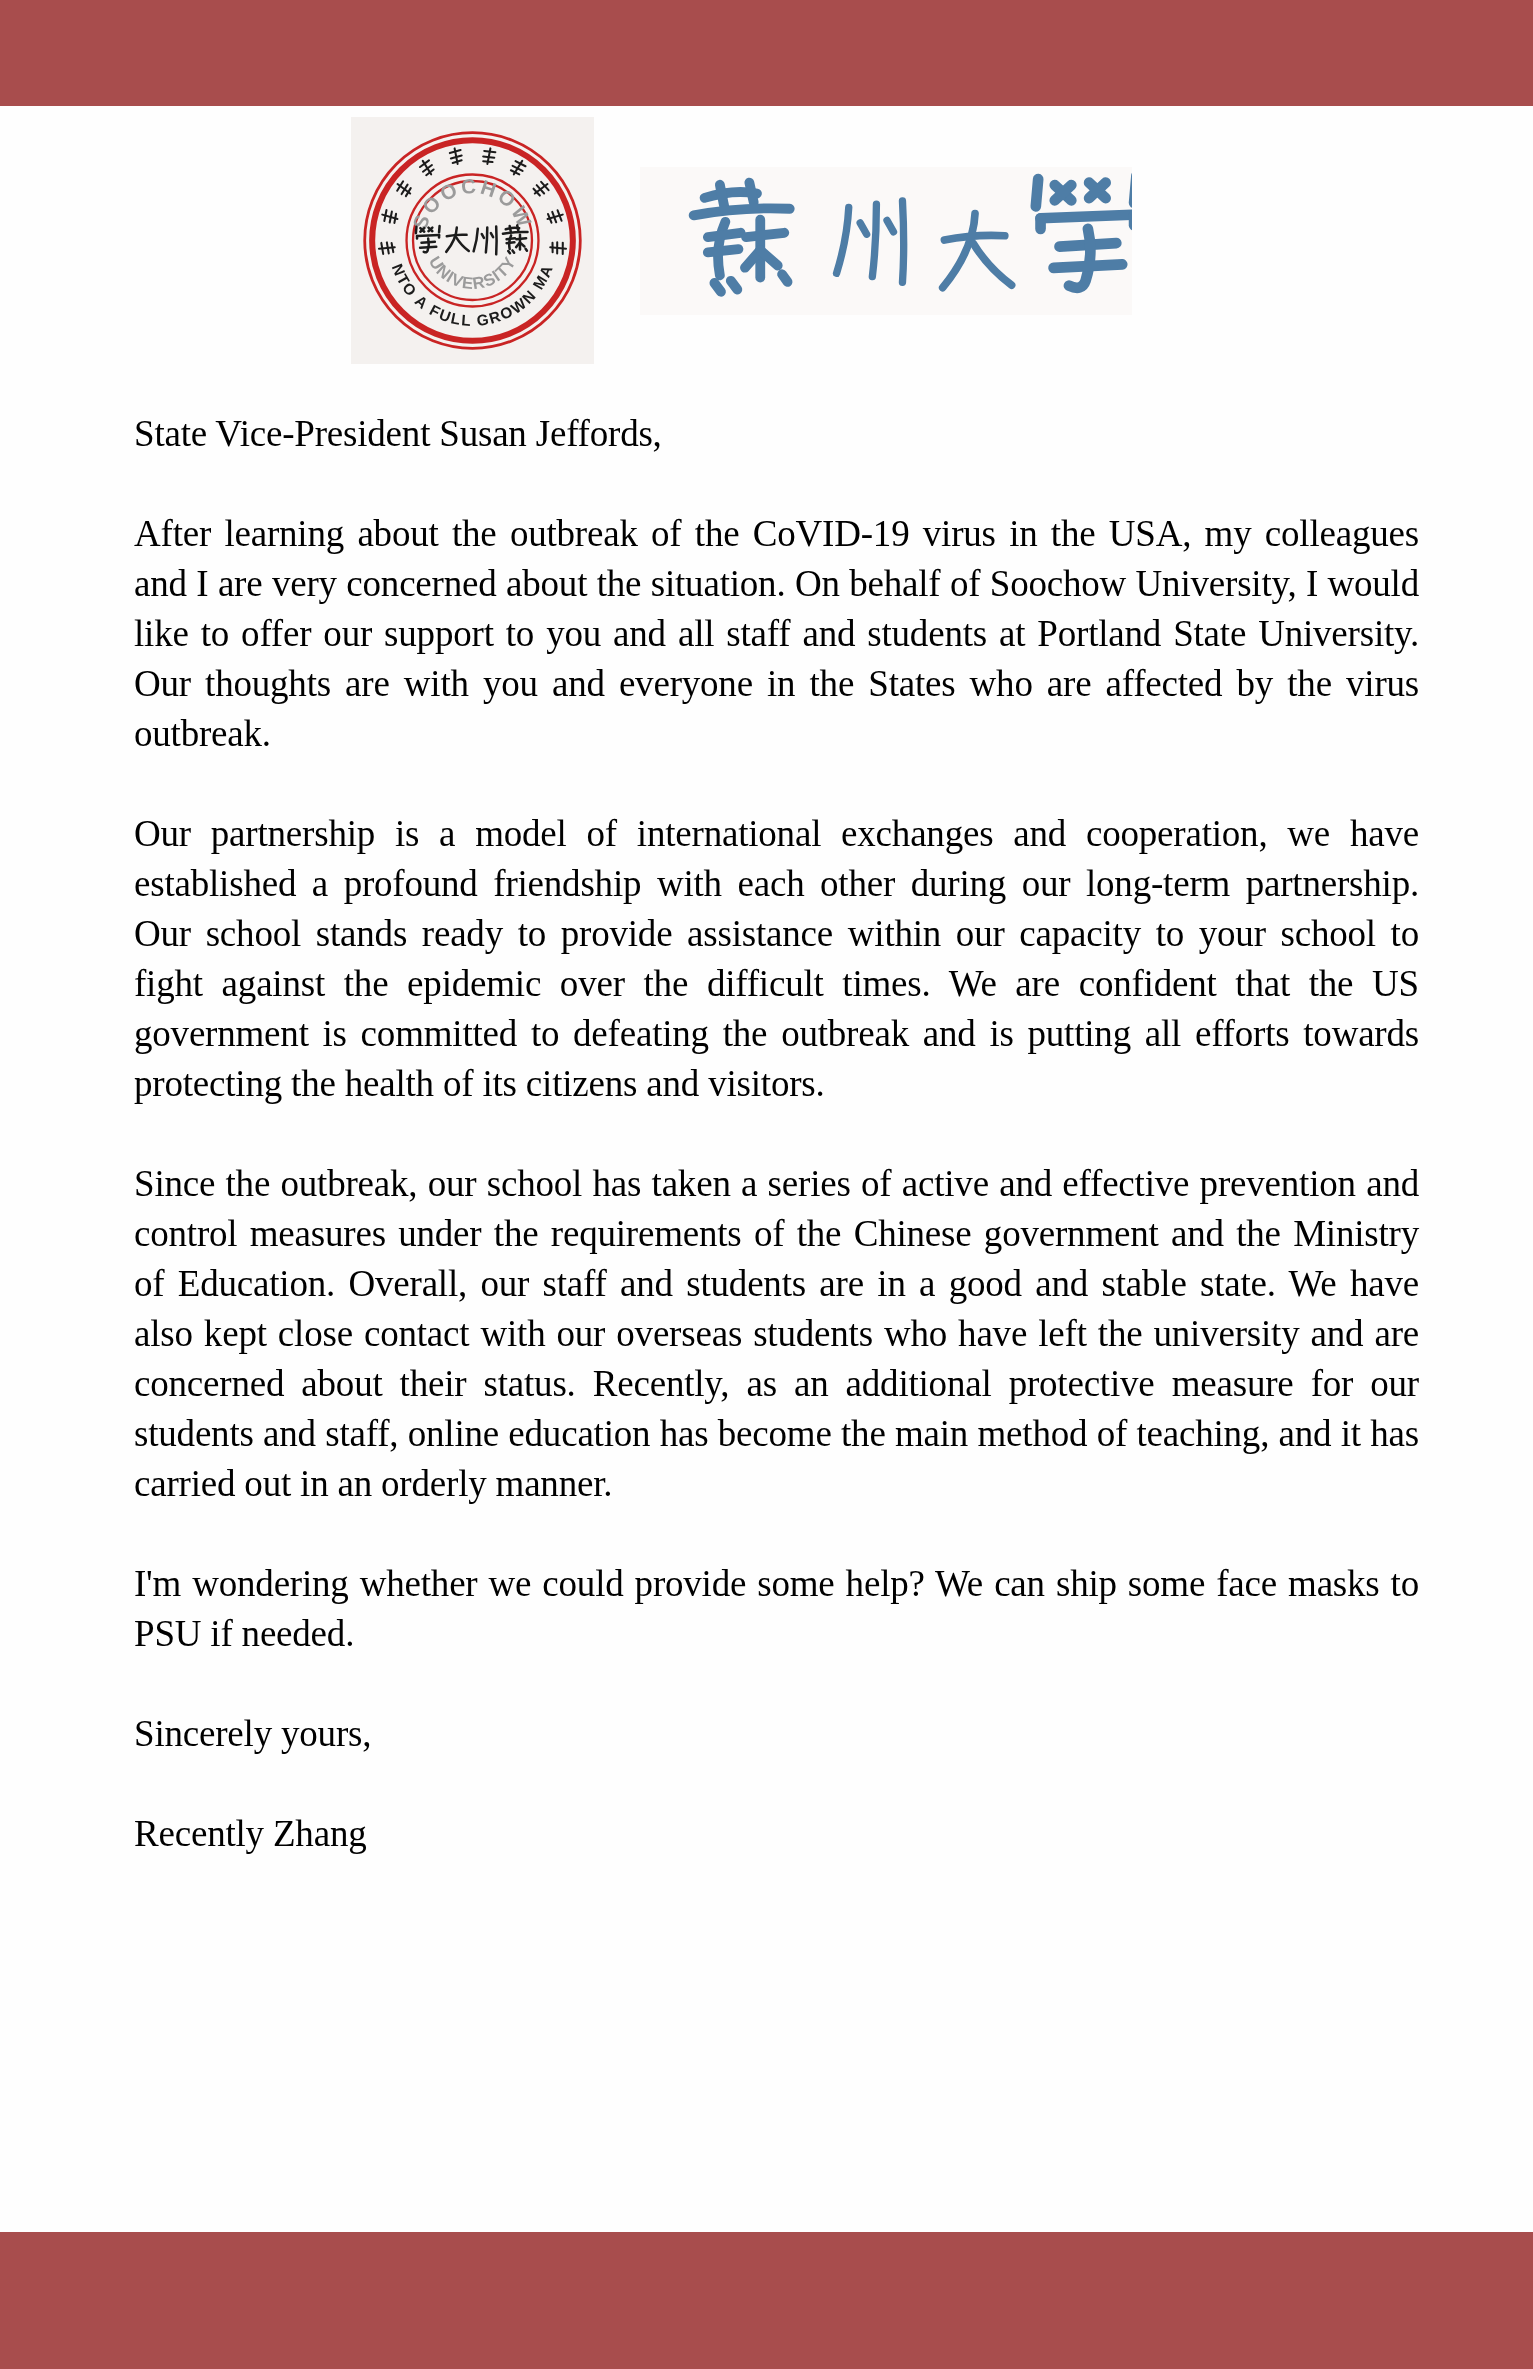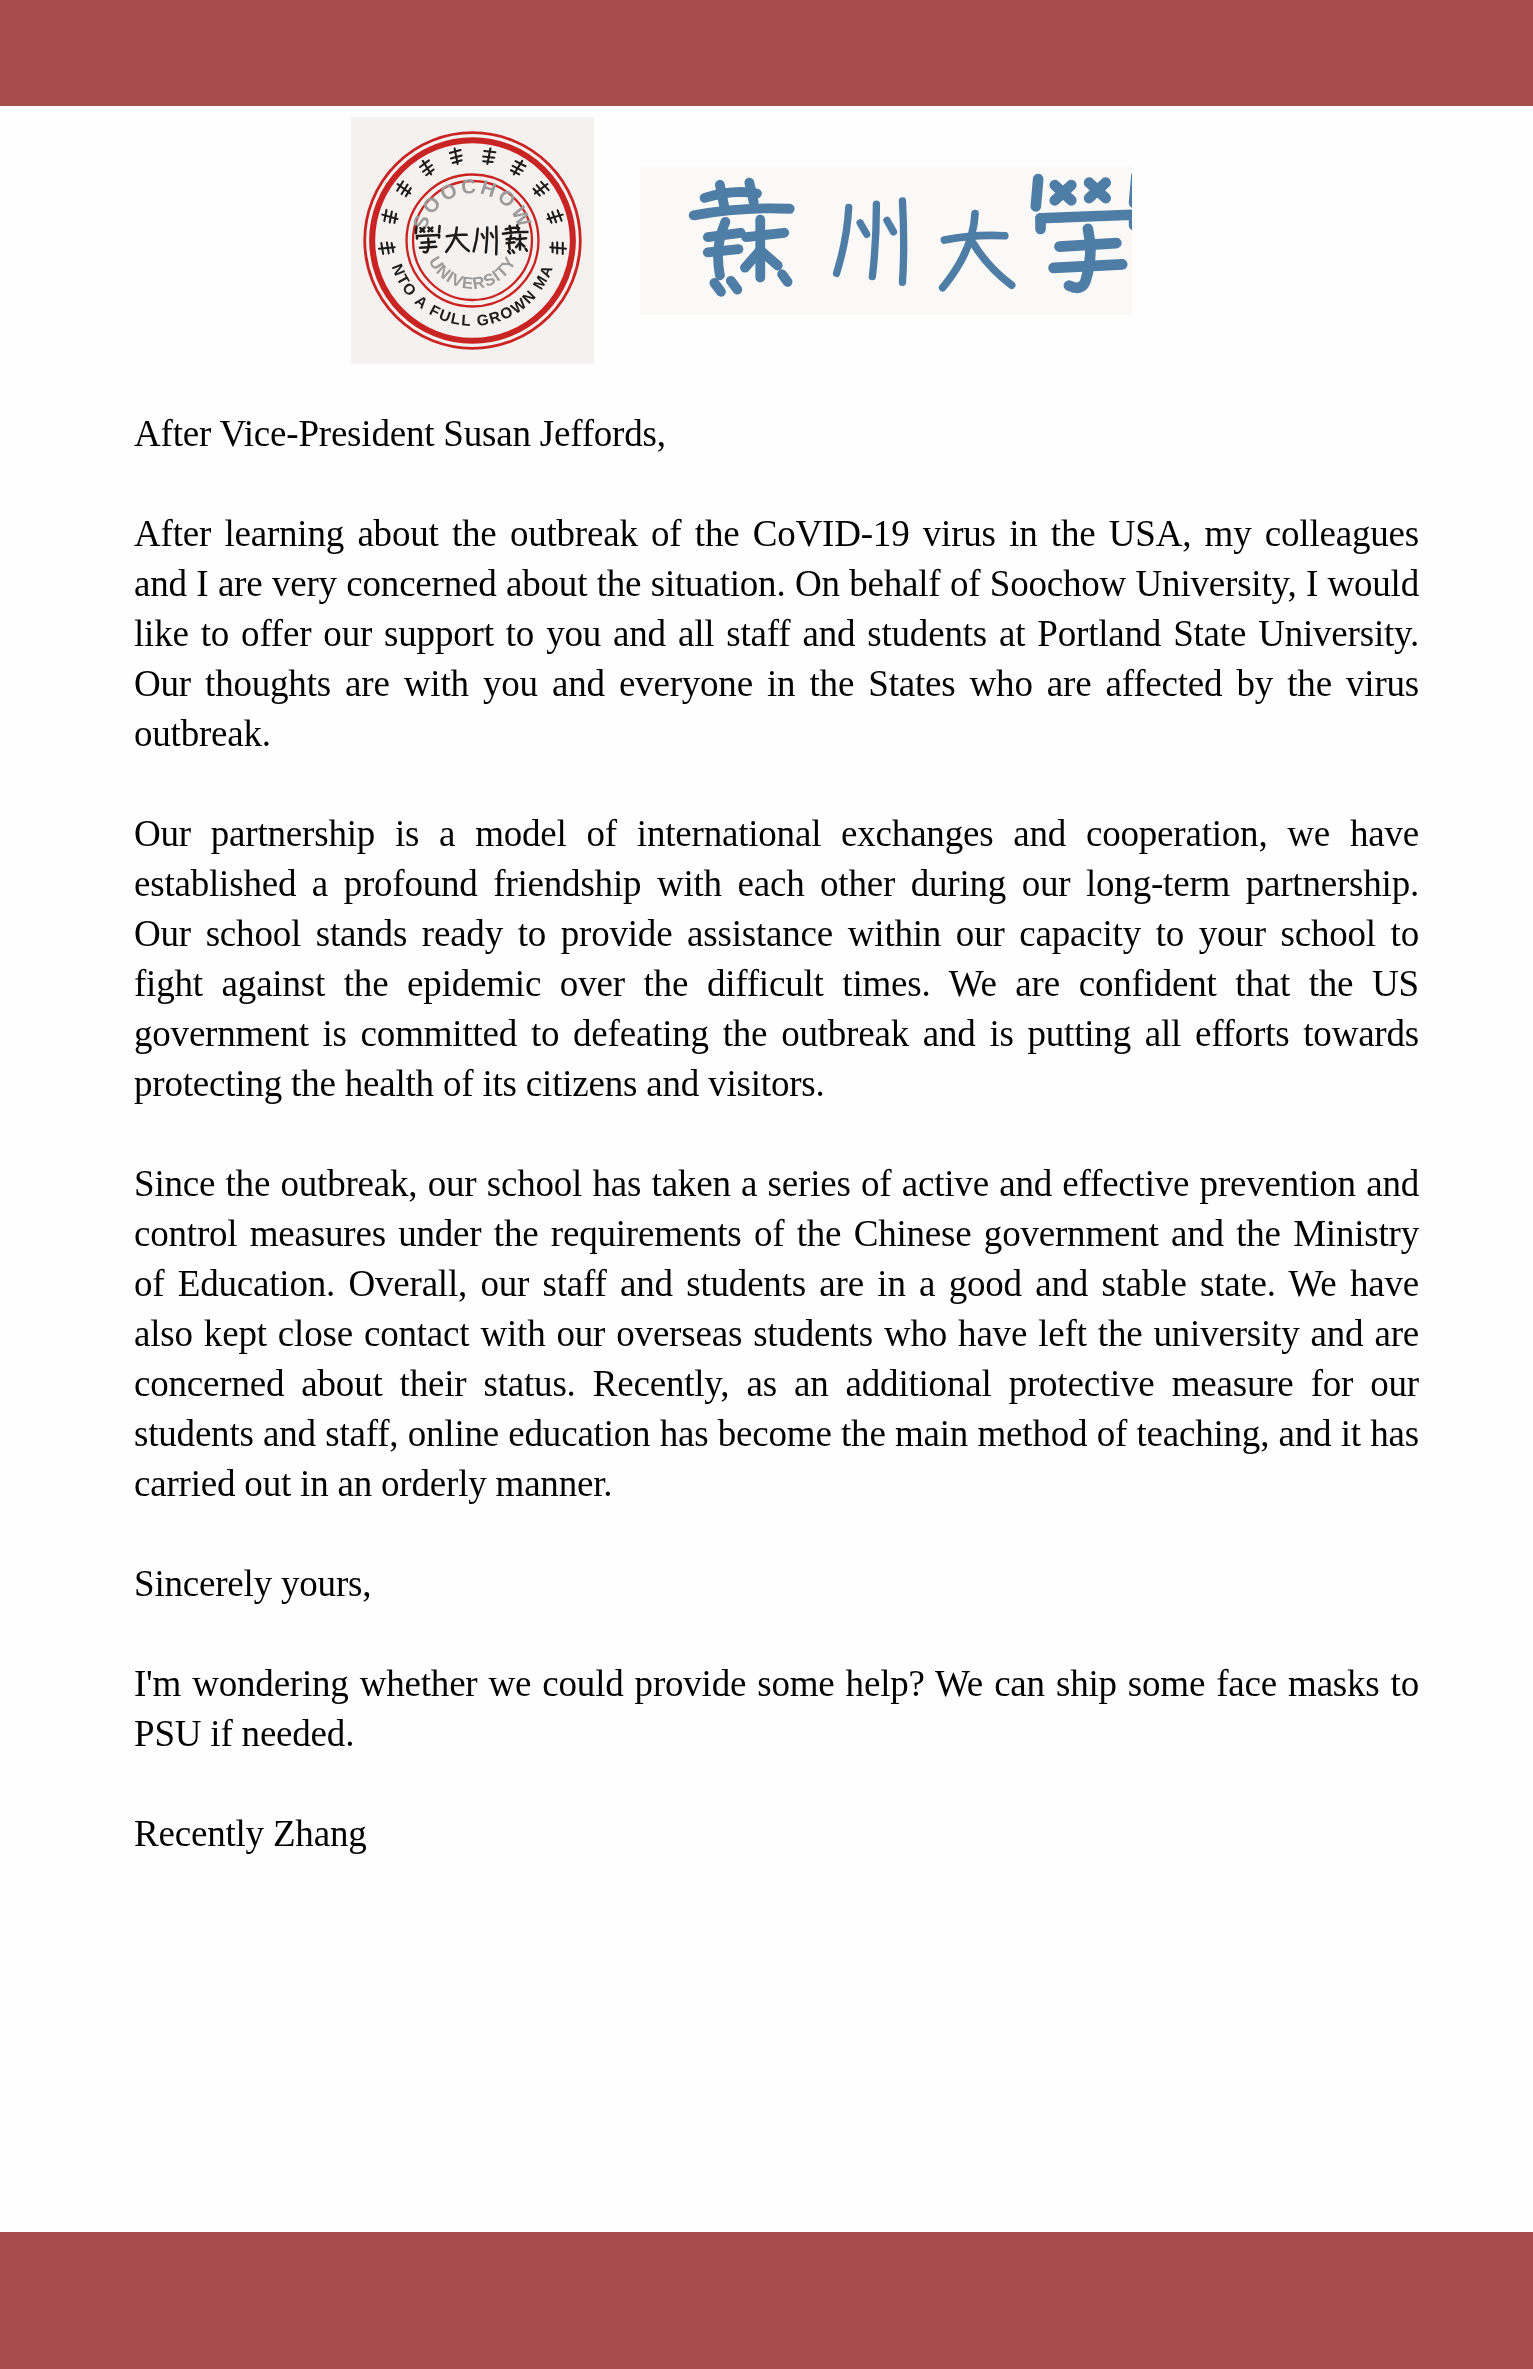--- a/index.html
+++ b/index.html
@@ -157,25 +157,25 @@
   <div class="calligraphy-box">
     <svg width="492" height="148" viewBox="0 0 530 160" role="img" style="color:var(--calligraphy-blue)" aria-label="蘇州大學">
       <use href="#ch-su" transform="translate(50,18) scale(1.18)"></use>
       <use href="#ch-zhou" transform="translate(208,34) scale(0.88)"></use>
       <use href="#ch-da" transform="translate(318,44) scale(0.92)"></use>
       <use href="#ch-xue" transform="translate(418,8) scale(1.28)"></use>
     </svg>
   </div>
 
   <div class="letter">
-    <p>After Vice-President Susan Jeffords,</p>
+    <p>State Vice-President Susan Jeffords,</p>
     <p>After learning about the outbreak of the CoVID-19 virus in the USA, my colleagues and I are very concerned about the situation. On behalf of Soochow University, I would like to offer our support to you and all staff and students at Portland State University. Our thoughts are with you and everyone in the States who are affected by the virus outbreak.</p>
     <p>Our partnership is a model of international exchanges and cooperation, we have established a profound friendship with each other during our long-term partnership. Our school stands ready to provide assistance within our capacity to your school to fight against the epidemic over the difficult times. We are confident that the US government is committed to defeating the outbreak and is putting all efforts towards protecting the health of its citizens and visitors.</p>
     <p>Since the outbreak, our school has taken a series of active and effective prevention and control measures under the requirements of the Chinese government and the Ministry of Education. Overall, our staff and students are in a good and stable state. We have also kept close contact with our overseas students who have left the university and are concerned about their status. Recently, as an additional protective measure for our students and staff, online education has become the main method of teaching, and it has carried out in an orderly manner.</p>
+    <p>I'm wondering whether we could provide some help? We can ship some face masks to PSU if needed.</p>
     <p>Sincerely yours,</p>
-    <p>I'm wondering whether we could provide some help? We can ship some face masks to PSU if needed.</p>
     <p>Recently Zhang</p>
   </div>
 
   <div class="band band-bottom"></div>
 
 </div>
 
 
 </body></html>

